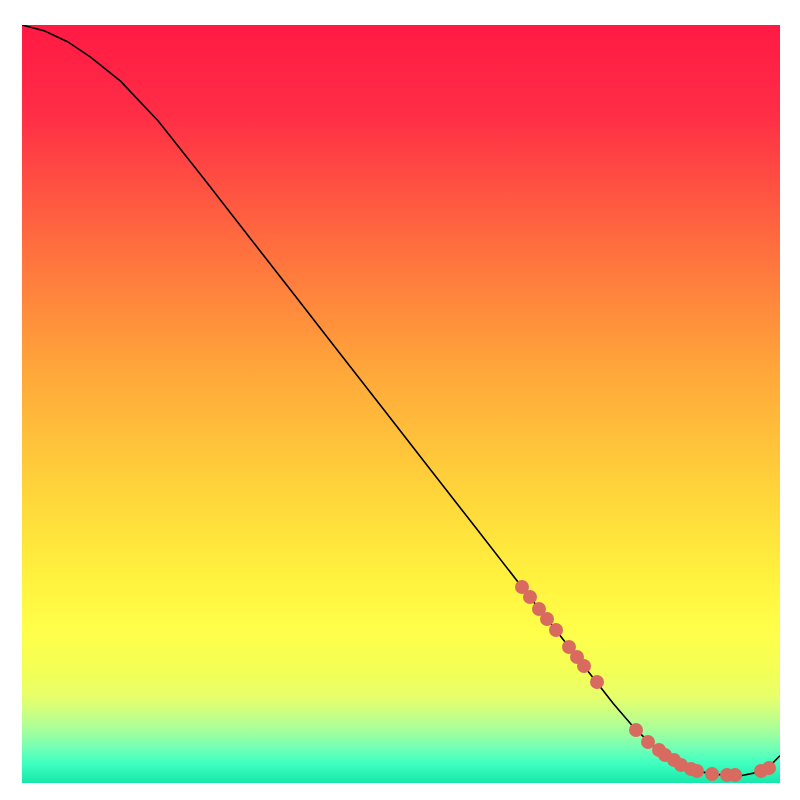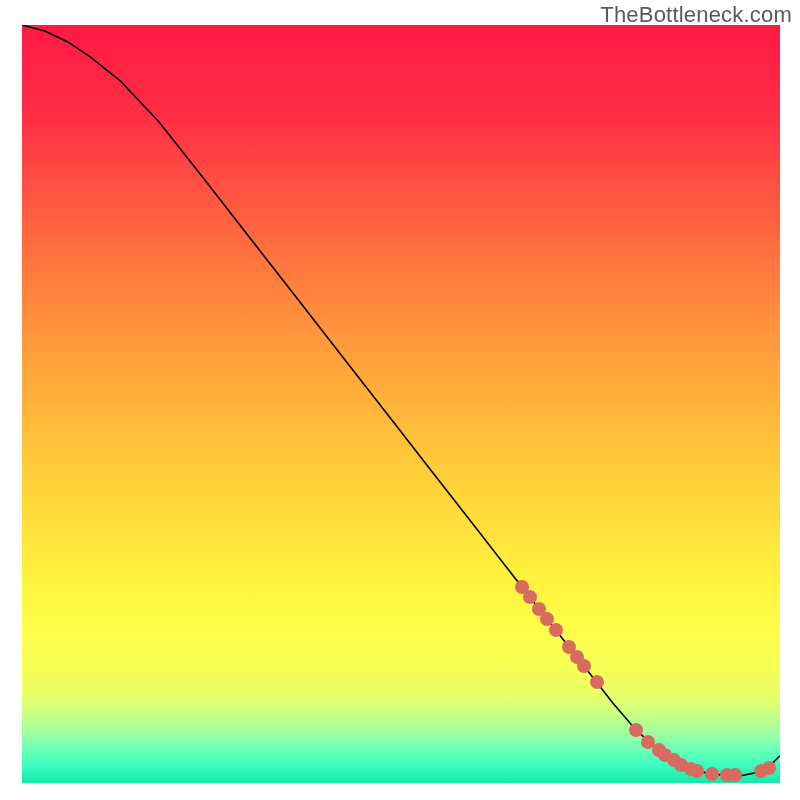--- a/index.html
+++ b/index.html
@@ -51,21 +51,20 @@
     margin-top: -7px;
     border-radius: 50%;
     background: #d96a60;
     z-index: 2;
   }
 </style>
 </head>
 <body>
 
 <div class="stage">
-  <div class="watermark">TheBottleneck.com</div>
 
   <div class="plot">
     <svg class="gradient" viewBox="0 0 758 758" preserveAspectRatio="none">
       <defs>
         <linearGradient id="bg-grad" x1="0" y1="0" x2="0" y2="1">
             <stop offset="0%" stop-color="#ff1a44"></stop>
             <stop offset="12%" stop-color="#ff2e46"></stop>
             <stop offset="28.000000000000004%" stop-color="#ff6a3f"></stop>
             <stop offset="45%" stop-color="#ffa53a"></stop>
             <stop offset="62%" stop-color="#ffd63a"></stop>

